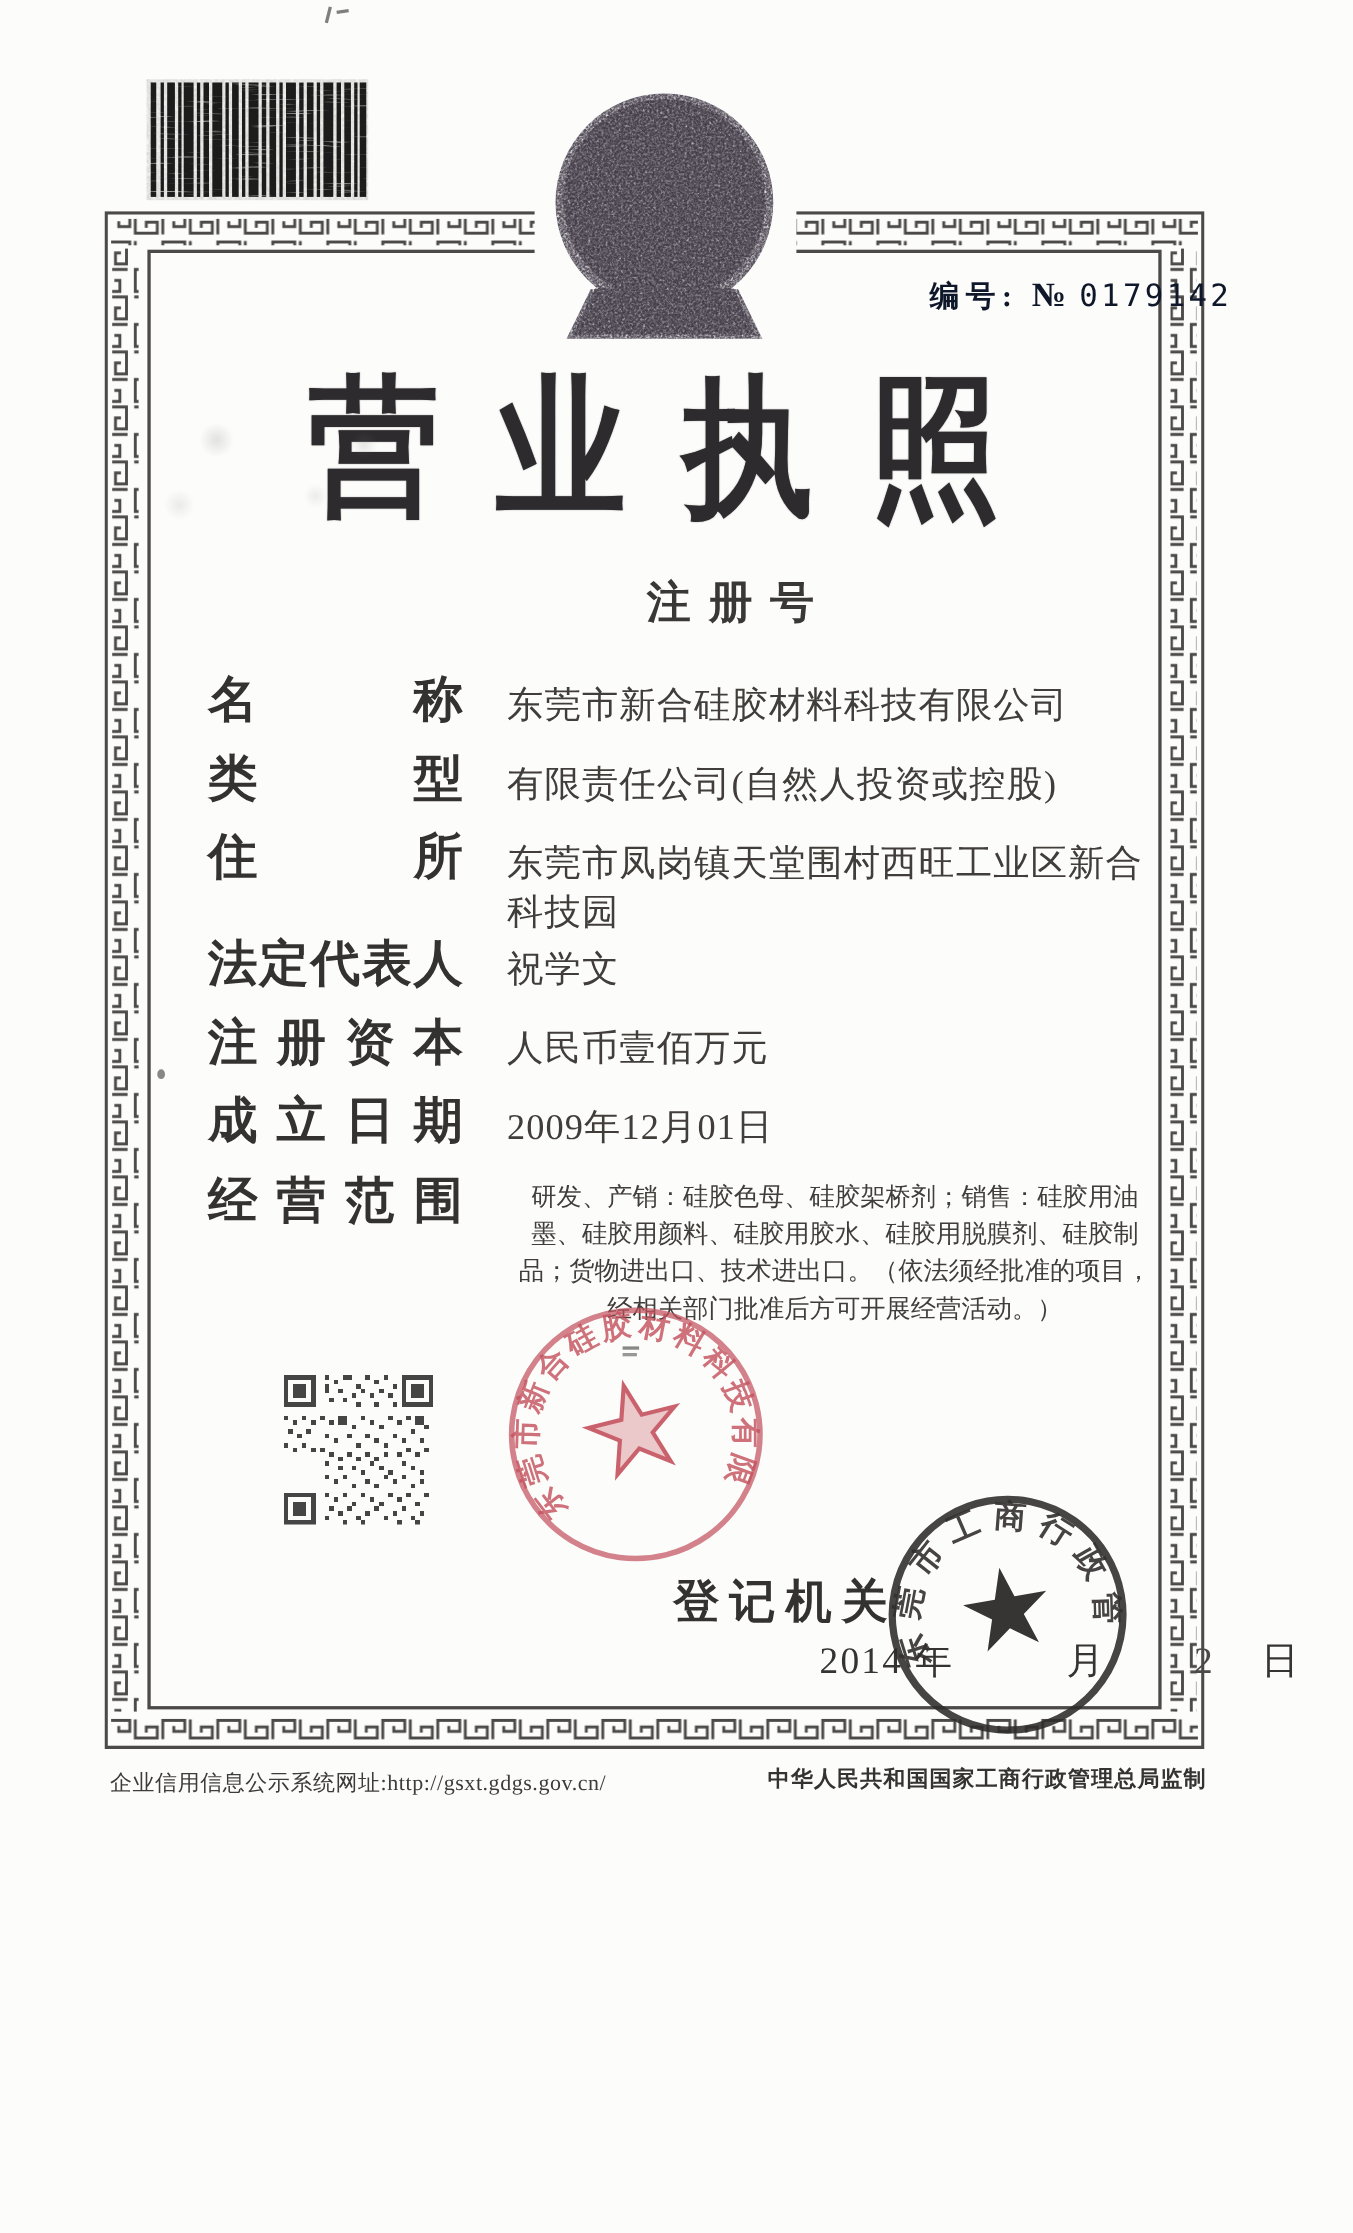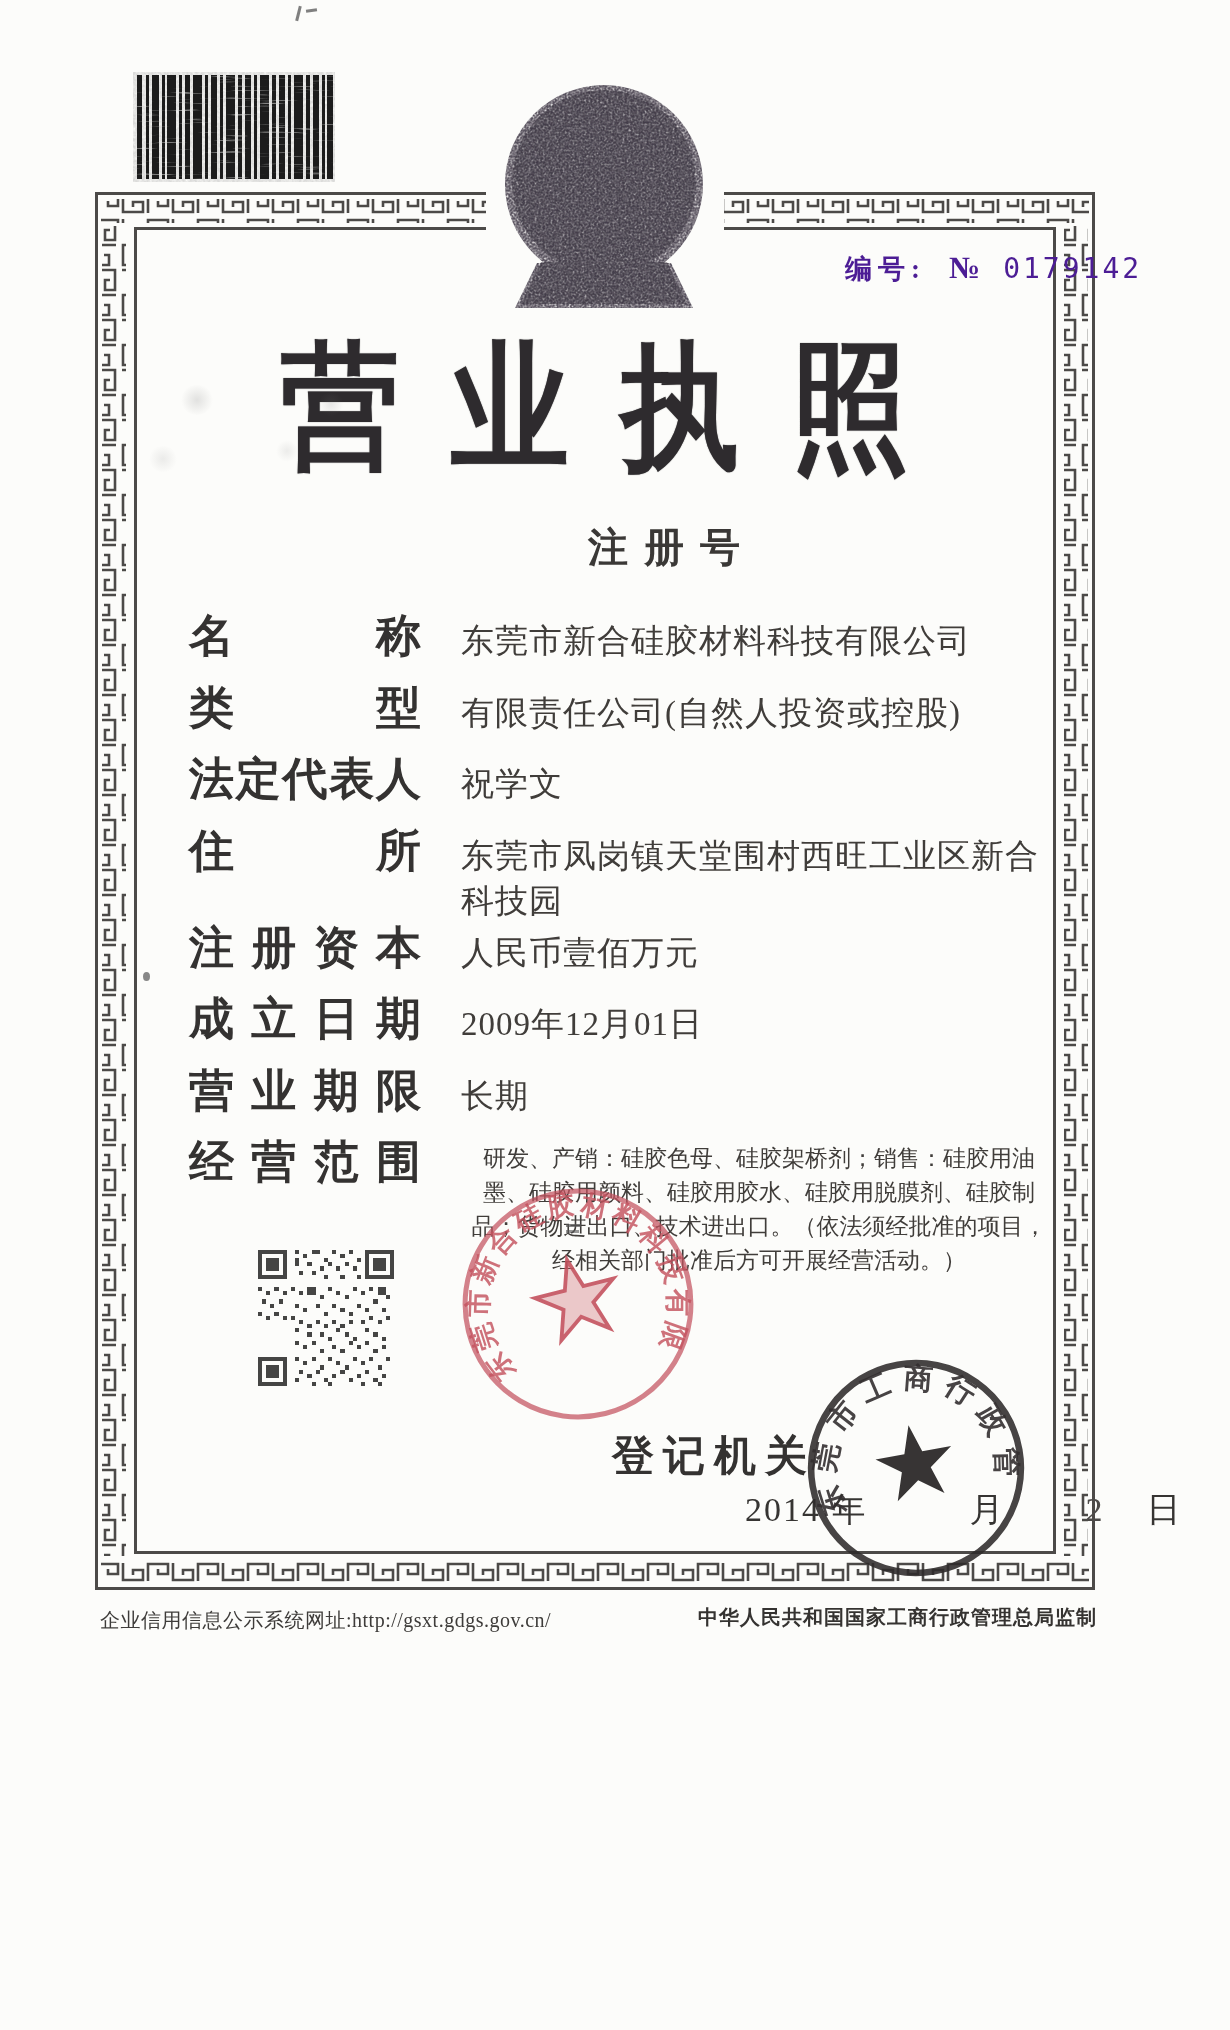--- a/index.html
+++ b/index.html
@@ -11,21 +11,21 @@
 
   
   .barcode{position:absolute;left:133px;top:70px;width:202px;height:114px;}
   .emblem-backdrop{position:absolute;left:486px;top:186px;width:238px;height:58px;background:#fcfcfa;}
   .emblem{position:absolute;left:497px;top:80px;width:216px;height:232px;}
 
   
   .frame{position:absolute;left:95px;top:192px;width:1000px;height:1398px;}
 
   
-  .serial{position:absolute;left:845px;top:250px;display:flex;align-items:baseline;gap:23px;color:#4c1d95;justify-content:flex-end;}
+  .serial{position:absolute;left:845px;top:250px;display:flex;align-items:baseline;gap:12px;color:#0f172a;justify-content:flex-end;}
   .serial .lbl{font-size:27px;letter-spacing:6px;font-weight:600;}
   .serial .sym{font-size:31px;font-weight:700;}
   .serial .num{font-family:"DejaVu Sans Mono",monospace;font-size:28px;letter-spacing:3px;font-weight:500;}
 
   
   .title{
     position:absolute;left:95px;top:316px;width:1000px;text-align:center;
     font-family:"Liberation Sans","DejaVu Sans",sans-serif;
     font-size:118px;font-weight:900;letter-spacing:52px;color:#2e2b2e;
     transform:translateX(26px) scaleY(1.16);transform-origin:top center;
@@ -167,38 +167,34 @@
   <div class="fields">
     <div class="field-row">
       <div class="field-label">名称</div>
       <div class="field-value">东莞市新合硅胶材料科技有限公司</div>
     </div>
     <div class="field-row">
       <div class="field-label">类型</div>
       <div class="field-value">有限责任公司(自然人投资或控股)</div>
     </div>
     <div class="field-row">
+      <div class="field-label">住所</div>
+      <div class="field-value">东莞市凤岗镇天堂围村西旺工业区新合科技园</div>
+    </div>
+    <div class="field-row">
       <div class="field-label">法定代表人</div>
       <div class="field-value">祝学文</div>
     </div>
     <div class="field-row">
-      <div class="field-label">住所</div>
-      <div class="field-value">东莞市凤岗镇天堂围村西旺工业区新合科技园</div>
-    </div>
-    <div class="field-row">
       <div class="field-label">注册资本</div>
       <div class="field-value">人民币壹佰万元</div>
     </div>
     <div class="field-row">
       <div class="field-label">成立日期</div>
       <div class="field-value">2009年12月01日</div>
-    </div>
-    <div class="field-row">
-      <div class="field-label">营业期限</div>
-      <div class="field-value">长期</div>
     </div>
     <div class="field-row">
       <div class="field-label">经营范围</div>
       <div class="field-value scope">研发、产销：硅胶色母、硅胶架桥剂；销售：硅胶用油墨、硅胶用颜料、硅胶用胶水、硅胶用脱膜剂、硅胶制品；货物进出口、技术进出口。（依法须经批准的项目，经相关部门批准后方可开展经营活动。）</div>
     </div>
   </div>
 
   <svg class="qr" viewBox="0 0 33 33" shape-rendering="crispEdges">
     <g fill="#2c2c2c" opacity="0.88">
       <rect x="0" y="0" width="7" height="7"></rect>

